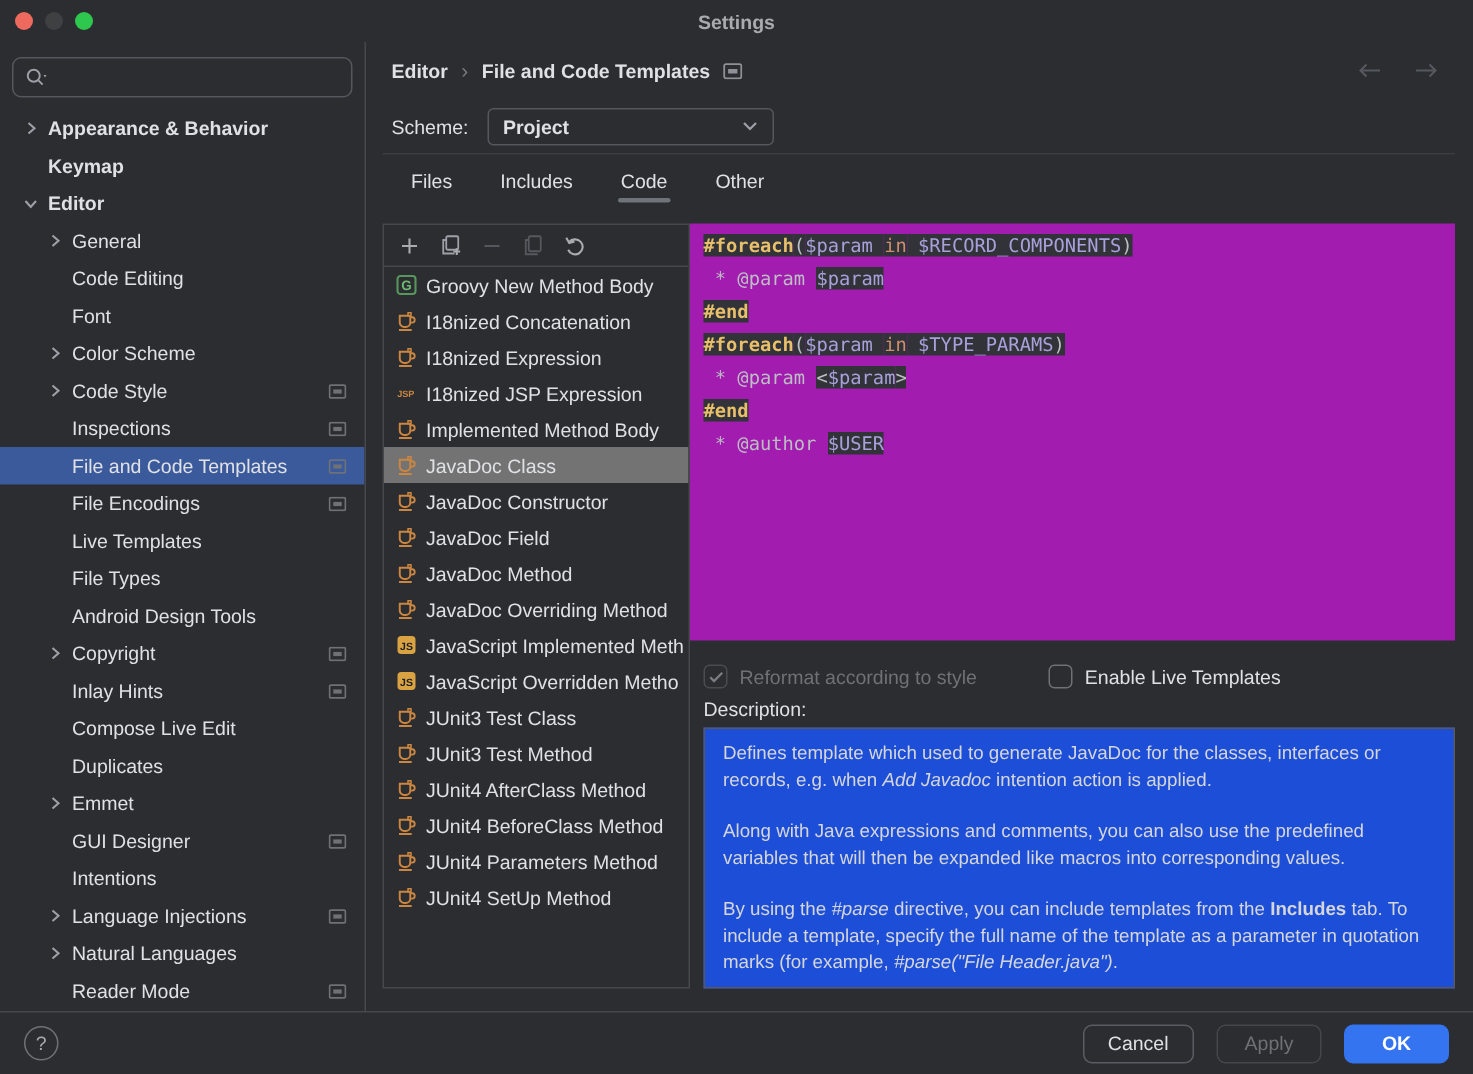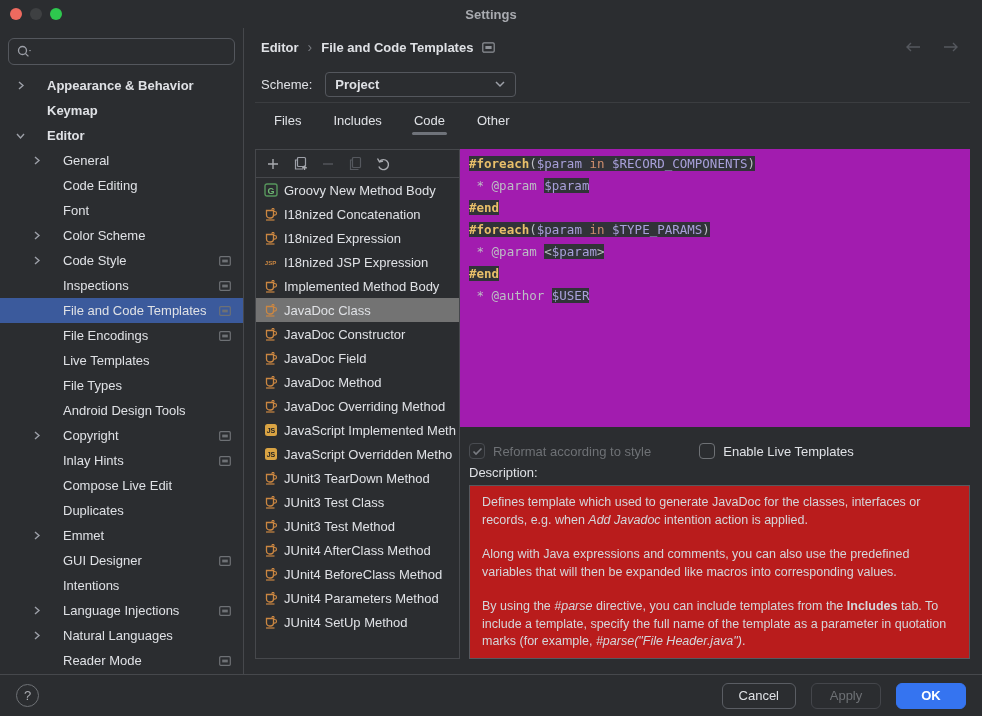--- a/index.html
+++ b/index.html
@@ -24,21 +24,21 @@
   .main { flex:1; display:flex; min-height:0; }
 
   .sidebar { width:244px; flex:none; border-right:1px solid #46484C; display:flex; flex-direction:column; }
   .searchbox { margin:10px 8px 6px 8px; height:27px; border:1px solid #54575D; border-radius:6px;
     display:flex; align-items:center; padding:0 7px; gap:3px; }
   .tree { flex:1; overflow:hidden; padding-top:2px; }
   .tree-item { height:25px; display:flex; align-items:center; cursor:default; }
   .tree-item .chev { width:17px; display:flex; justify-content:center; flex:none; }
   .tree-item.lvl0 { padding-left:12px; font-weight:bold; }
   .tree-item.lvl1 { padding-left:28px; }
-  .tree-item .lbl { margin-left:18px; white-space:nowrap; }
+  .tree-item .lbl { margin-left:3px; white-space:nowrap; }
   .tree-item .winic { margin-left:auto; margin-right:12px; display:flex; }
   .tree-item.selected { background:#3B5A9C; }
 
   
   .content { flex:1; display:flex; flex-direction:column; padding:0 12px 0 11px; min-width:0; }
   .crumb-row { height:38px; display:flex; align-items:center; gap:9px; padding-left:6px; flex:none; }
   .crumb { font-weight:bold; }
   .crumb-sep { color:#787B80; font-size:14px; }
   .nav-arrows { margin-left:auto; display:flex; gap:20px; margin-right:10px; }
 
@@ -79,21 +79,21 @@
 
   .options-row { height:30px; flex:none; display:flex; align-items:flex-end; padding-left:9px; margin-top:2px; }
   .cbx-group { display:flex; align-items:center; gap:8px; }
   .cbx { width:16px; height:16px; border-radius:4px; flex:none; display:flex; align-items:center; justify-content:center; }
   .cbx.disabled { border:1px solid #494C51; }
   .cbx.empty { border:1px solid #6E7175; }
   .cbx-label.disabled { color:#6E7175; }
   .gap-between { width:48px; }
 
   .desc-label { flex:none; padding:6px 0 5px 9px; }
-  .desc-box { flex:1; margin-left:9px; background:#b91c1c; border:1px solid #57595E;
+  .desc-box { flex:1; margin-left:9px; background:#1d4ed8; border:1px solid #57595E;
     padding:8px 12px; font-size:12.5px; line-height:17.5px; color:#D4D6DA; overflow:hidden; }
   .desc-box p { margin-bottom:17px; }
   .desc-box i { font-style:italic; }
   .desc-box b { font-weight:bold; }
 
   
   .footer { height:42px; flex:none; border-top:1px solid #46484C; display:flex; align-items:center; padding:0 16px; }
   .help-circle { width:23px; height:23px; border:1px solid #6E7175; border-radius:50%;
     display:flex; align-items:center; justify-content:center; color:#A9ABB0; font-size:13px; }
   .footer .spacer { flex:1; }
@@ -526,31 +526,20 @@
               </div>
               <div class="list-item">
                 <span class="li-icon">
                   <svg width="14" height="14" viewBox="0 0 14 14">
                     <path d="M2.5 3.5 h7 v4.5 a3 3 0 0 1 -3 3 h-1 a3 3 0 0 1 -3 -3 z" fill="none" stroke="#CB8742" stroke-width="1.3"></path>
                     <path d="M9.5 4.5 h1.2 a1.8 1.8 0 0 1 0 3.6 H9.5" fill="none" stroke="#CB8742" stroke-width="1.2"></path>
                     <path d="M8 1.5 h2 v2 h-2 z" fill="none" stroke="#CB8742" stroke-width="1"></path>
                     <path d="M2 13 h8.5" stroke="#CB8742" stroke-width="1.2"></path>
                   </svg>
                 </span>
-                <span>JUnit3 TearDown Method</span>
-              </div>
-              <div class="list-item">
-                <span class="li-icon">
-                  <svg width="14" height="14" viewBox="0 0 14 14">
-                    <path d="M2.5 3.5 h7 v4.5 a3 3 0 0 1 -3 3 h-1 a3 3 0 0 1 -3 -3 z" fill="none" stroke="#CB8742" stroke-width="1.3"></path>
-                    <path d="M9.5 4.5 h1.2 a1.8 1.8 0 0 1 0 3.6 H9.5" fill="none" stroke="#CB8742" stroke-width="1.2"></path>
-                    <path d="M8 1.5 h2 v2 h-2 z" fill="none" stroke="#CB8742" stroke-width="1"></path>
-                    <path d="M2 13 h8.5" stroke="#CB8742" stroke-width="1.2"></path>
-                  </svg>
-                </span>
                 <span>JUnit3 Test Class</span>
               </div>
               <div class="list-item">
                 <span class="li-icon">
                   <svg width="14" height="14" viewBox="0 0 14 14">
                     <path d="M2.5 3.5 h7 v4.5 a3 3 0 0 1 -3 3 h-1 a3 3 0 0 1 -3 -3 z" fill="none" stroke="#CB8742" stroke-width="1.3"></path>
                     <path d="M9.5 4.5 h1.2 a1.8 1.8 0 0 1 0 3.6 H9.5" fill="none" stroke="#CB8742" stroke-width="1.2"></path>
                     <path d="M8 1.5 h2 v2 h-2 z" fill="none" stroke="#CB8742" stroke-width="1"></path>
                     <path d="M2 13 h8.5" stroke="#CB8742" stroke-width="1.2"></path>
                   </svg>

